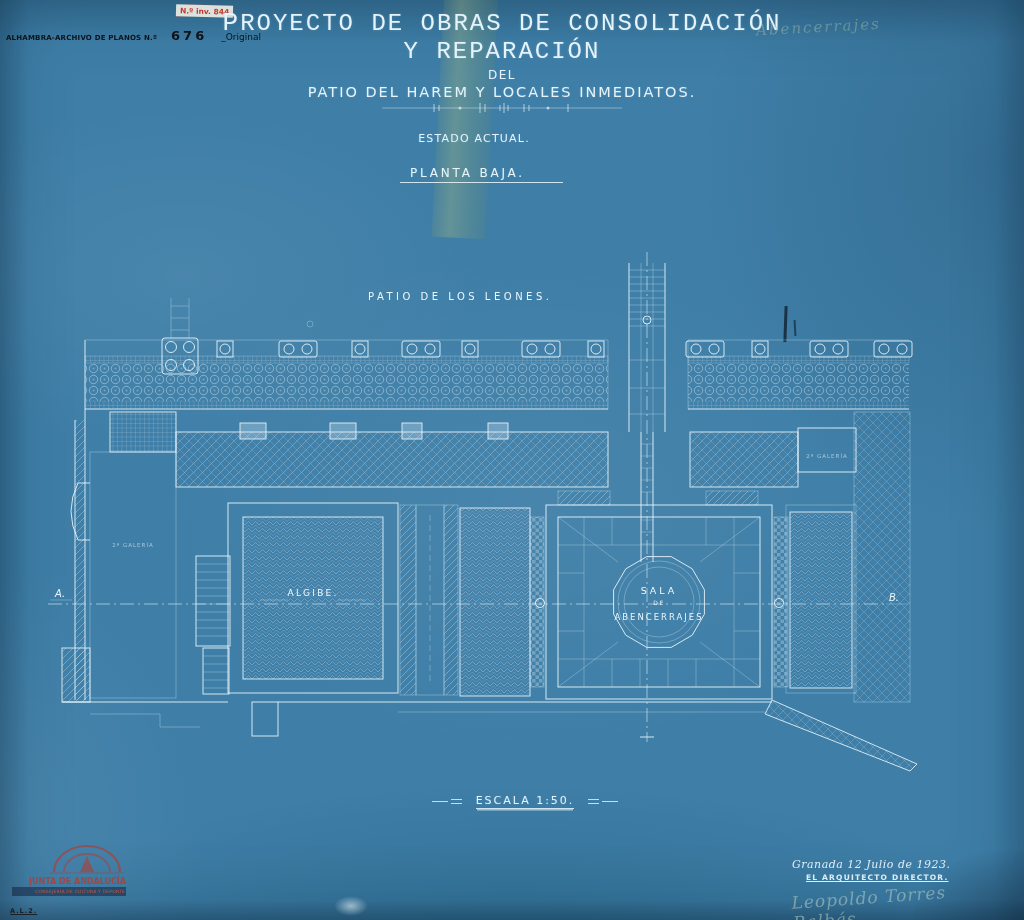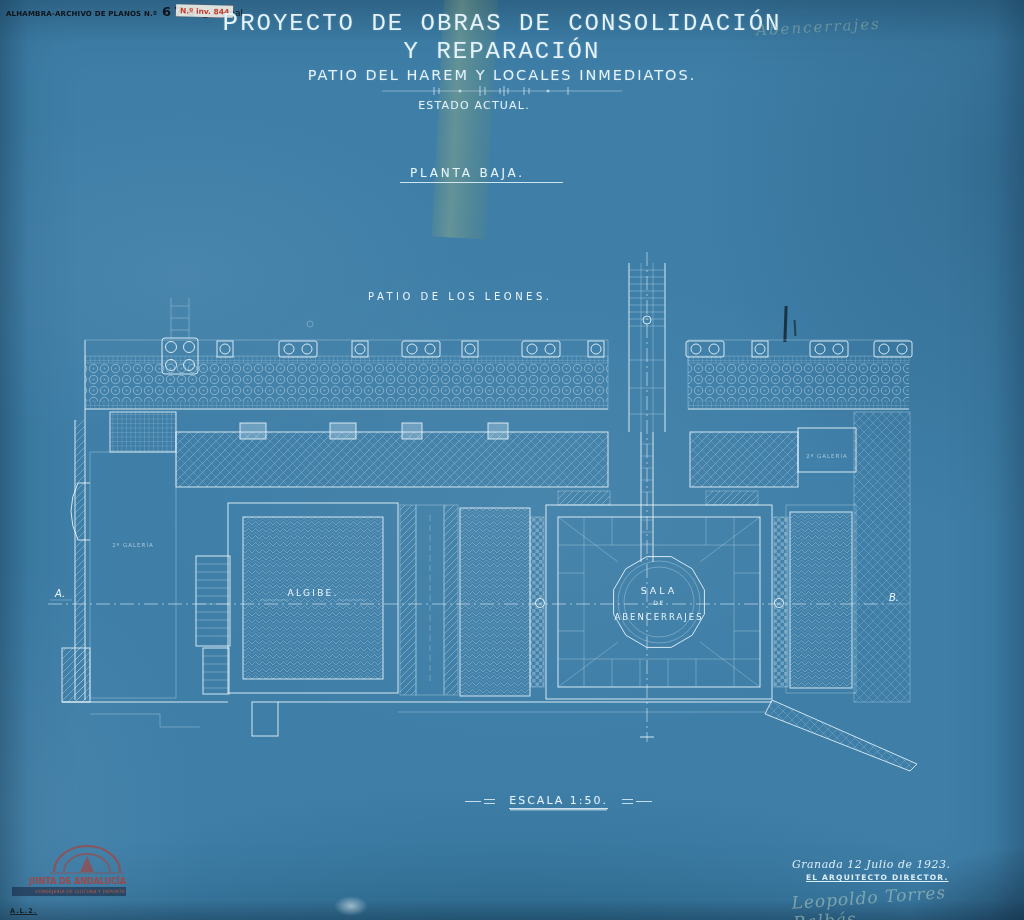--- a/index.html
+++ b/index.html
@@ -14,44 +14,44 @@
       radial-gradient(ellipse 320px 420px at 2% 88%, rgba(255,255,255,.05), transparent 60%),
       radial-gradient(ellipse 700px 220px at 50% 102%, rgba(0,55,75,.20), transparent 70%),
       linear-gradient(to bottom, rgba(10,40,60,.18), transparent 42px),
       linear-gradient(to top, rgba(8,30,48,.28), transparent 20px),
       linear-gradient(to right, rgba(10,40,60,.22), transparent 28px),
       linear-gradient(to left, rgba(10,40,60,.16), transparent 30px);
     box-shadow: inset 0 0 70px rgba(10,35,55,.30);
   }
   .abs{position:absolute;}
   
-  .archive{left:6px;top:4px;display:flex;align-items:baseline;gap:5px;color:#0d1318;white-space:nowrap;}
+  .archive{left:6px;top:28px;display:flex;align-items:baseline;gap:14px;color:#0d1318;white-space:nowrap;}
   .archive .a-label{font-size:7px;font-weight:bold;letter-spacing:.2px;}
   .archive .a-num{font-size:13px;font-weight:bold;letter-spacing:3px;}
   .archive .a-suffix{font-size:9px;font-weight:normal;}
   .inv-stamp{left:176px;top:5px;padding:2px 4px 1px 4px;background:rgba(244,242,233,.88);
     color:#c5392c;font-size:7.5px;font-weight:bold;transform:rotate(1.5deg);
     box-shadow:0 0 0 .5px rgba(197,57,44,.35);white-space:nowrap;}
   
   .title-block{left:210px;top:8px;width:584px;text-align:center;color:#e6f3fa;
     text-shadow:0 0 3px rgba(130,190,215,.35);}
   .t1{font-family:Liberation Mono, monospace;font-size:24px;letter-spacing:2px;}
   .t1::first-letter{font-size:26px;}
   .t2{font-size:12px;letter-spacing:1.5px;margin-top:3px;}
   .t3{font-size:14.5px;letter-spacing:2px;margin-top:2px;}
   .flourish{display:block;margin:2px auto 0 auto;}
-  .t4{font-size:11px;letter-spacing:1.2px;margin-top:2px;transform:translateX(-28px);}
+  .t4{font-size:11px;letter-spacing:1.2px;margin-top:18px;transform:translateX(-28px);}
   .planta{left:400px;top:162px;color:#e8f4fa;text-shadow:0 0 2px rgba(130,190,215,.35);}
   .planta span{font-size:12px;letter-spacing:2.8px;padding:0 38px 2px 10px;
     border-bottom:1.2px solid rgba(233,246,252,.85);}
   .pencil-note{left:756px;top:16px;width:200px;font-family:"DejaVu Serif",serif;
     font-style:italic;font-size:15px;letter-spacing:2px;color:rgba(160,185,170,.48);
     transform:rotate(-3deg);}
   
-  .escala{left:398px;top:794px;width:254px;display:flex;align-items:center;justify-content:flex-end;
+  .escala{left:398px;top:794px;width:254px;display:flex;align-items:center;justify-content:center;
     gap:14px;color:#e6f3fa;text-shadow:0 0 2px rgba(130,190,215,.35);}
   .fl{display:flex;align-items:center;gap:3px;}
   .fl i{display:block;}
   .fl .l1{width:16px;border-top:1px solid rgba(233,246,252,.8);}
   .fl .l2{width:11px;height:3px;border-top:1px solid rgba(233,246,252,.8);
     border-bottom:1px solid rgba(233,246,252,.8);}
   .esc-text{font-size:11px;letter-spacing:2px;border-bottom:1px solid rgba(233,246,252,.85);
     box-shadow:0 2.5px 0 -1px rgba(233,246,252,.6);padding-bottom:1px;}
   
   .sig{left:792px;top:858px;width:225px;color:#dceef7;}
@@ -280,20 +280,21 @@
 
   <div class="abs archive">
     <span class="a-label">ALHAMBRA-ARCHIVO DE PLANOS N.º</span>
     <span class="a-num">676</span>
     <span class="a-suffix">_Original</span>
   </div>
   <div class="abs inv-stamp">N.º inv. 844</div>
 
   <div class="abs title-block">
     <div class="t1">PROYECTO DE OBRAS DE CONSOLIDACIÓN Y REPARACIÓN</div>
+    <div class="t2">DEL</div>
     <div class="t3">PATIO DEL HAREM Y LOCALES INMEDIATOS.</div>
     <svg class="flourish" width="240" height="12" viewBox="0 0 240 12">
       <path d="M0,6 H240" stroke="rgba(225,242,250,.55)" stroke-width=".8" fill="none"></path>
       <path d="M52,2 V10 M57,3 V9 M98,1 V11 M103,2 V10 M118,3 V9 M122,1 V11 M126,3 V9 M142,2 V10 M147,3 V9 M186,2 V10" stroke="rgba(225,242,250,.7)" stroke-width="1" fill="none"></path>
       <circle cx="78" cy="6" r="1.5" fill="rgba(225,242,250,.7)"></circle>
       <circle cx="166" cy="6" r="1.5" fill="rgba(225,242,250,.7)"></circle>
     </svg>
     <div class="t4">ESTADO ACTUAL.</div>
   </div>
 

